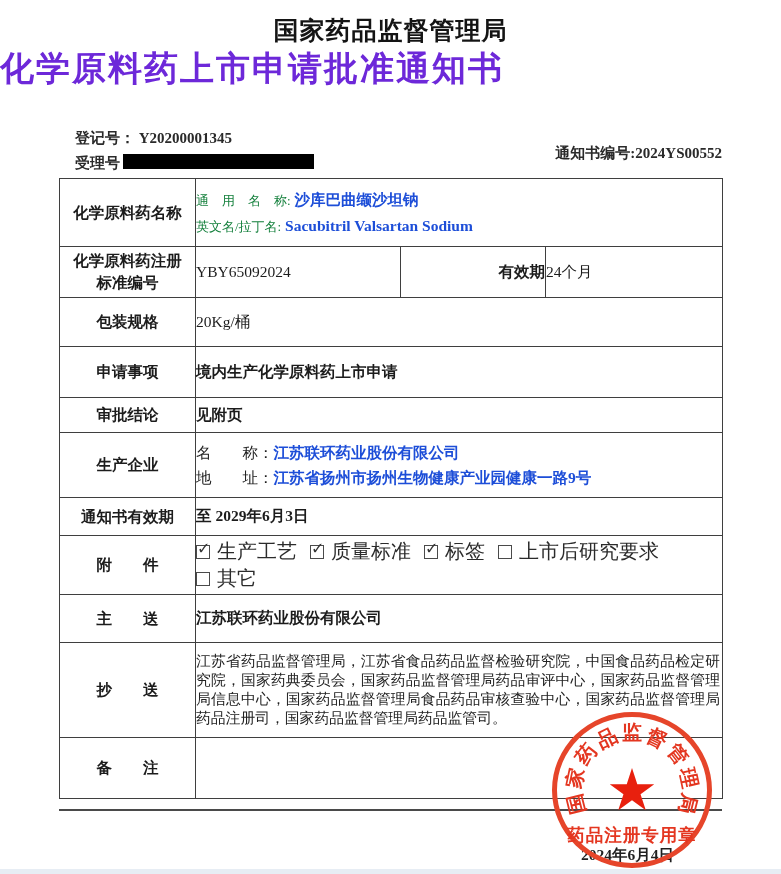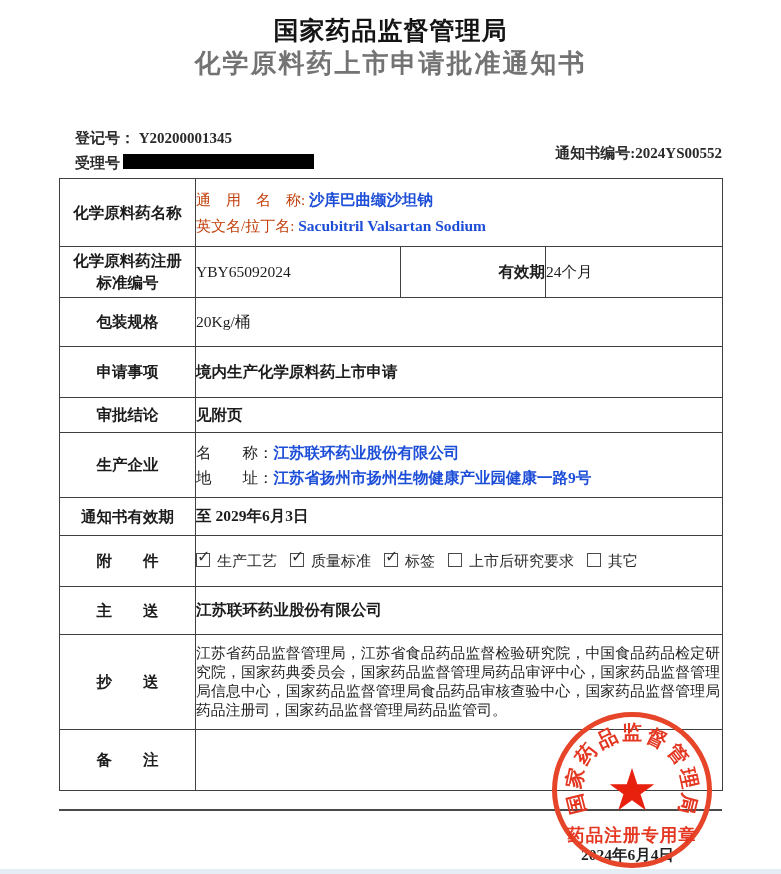--- a/index.html
+++ b/index.html
@@ -6,22 +6,22 @@
   .page{
     position:relative;width:781px;height:874px;background:#ffffff;overflow:hidden;
     font-family:"Liberation Serif","DejaVu Serif",serif;color:#1c1c1c;
   }
   .agency{
     position:absolute;top:14px;left:0;width:100%;text-align:center;
     font-family:"Liberation Sans","DejaVu Sans",sans-serif;
     font-size:25px;font-weight:700;letter-spacing:1px;color:#141414;
   }
   .doc-title{
-    position:absolute;top:46px;left:0;width:100%;text-align:center;
-    font-size:26px;font-weight:700;letter-spacing:2px;color:#737373;
+    position:absolute;top:46px;left:0;width:100%;
+    font-size:34px;font-weight:700;letter-spacing:2px;color:#6d28d9;
   }
   .meta{position:absolute;font-size:15px;color:#2a2a2a;}
   .meta .mlabel{font-weight:700;text-align:center;}
   .meta .num{font-weight:600;font-family:"Liberation Serif","DejaVu Serif",serif;}
   .meta-reg{left:75px;top:129px;}
   .meta-acc{left:75px;top:154px;}
   .meta-notice{right:59px;top:144px;font-weight:600;}
   .redaction{position:absolute;left:123px;top:154px;width:191px;height:15px;background:#000;}
   table.doc{
     position:absolute;left:59px;top:178px;width:663px;
@@ -30,41 +30,41 @@
   table.doc td{
     border:1.5px solid #3f3f3f;vertical-align:middle;
     font-size:15.5px;color:#1c1c1c;padding:2px 0;
   }
   td.lbl{
     text-align:center;font-weight:700;font-size:16.5px;color:#161616;
     padding:2px 4px;line-height:22px;
   }
   td.val{padding-left:10px;padding-right:8px;}
   td.val .line{line-height:25px;white-space:nowrap;}
-  .flabel{color:#c2410c;font-size:15px;}
+  .flabel{color:#15803d;font-size:13px;}
   .fval{font-weight:700;color:#1d4ed8;}
   .fval.en{font-weight:600;}
   .plain{font-weight:400;}
   tr.r1{height:68px;} tr.r2{height:51px;} tr.r3{height:49px;} tr.r4{height:51px;}
   tr.r5{height:35px;} tr.r6{height:65px;} tr.r7{height:38px;} tr.r8{height:51px;}
   tr.r9{height:48px;} tr.r10{height:95px;} tr.r11{height:61px;}
   td.center{text-align:right;font-weight:700;font-size:16.5px;margin-left:13px;}
   td.pad{padding-left:11px;}
   .cc-text{
     font-size:14.8px;line-height:19px;font-weight:400;color:#222;
     text-align:justify;padding:4px 2px 4px 0;
   }
   
   .att{margin-right:13px;white-space:nowrap;}
   .cb{
     display:inline-block;width:12px;height:12px;border:1.5px solid #4a4a4a;
     margin-right:7px;vertical-align:-1px;position:relative;background:#fff;
   }
   .cb .tick{position:absolute;left:0px;top:-7px;font-size:16px;color:#333;font-family:"DejaVu Sans",sans-serif;}
-  .att-label{font-size:15px;color:#2b2b2b;}
+  .att-label{font-size:20px;color:#2b2b2b;}
   
   .bottom-line{position:absolute;left:59px;top:809px;width:663px;height:1.5px;background:#4a4a4a;}
   .date-line{position:absolute;left:581px;top:845px;font-size:15.5px;font-weight:600;color:#1f1f1f;}
   
   .seal{
     position:absolute;left:552px;top:712px;width:160px;height:156px;
     border:5px solid #e6452a;border-radius:50%;box-sizing:border-box;
     pointer-events:none;
   }
   .seal-star{

